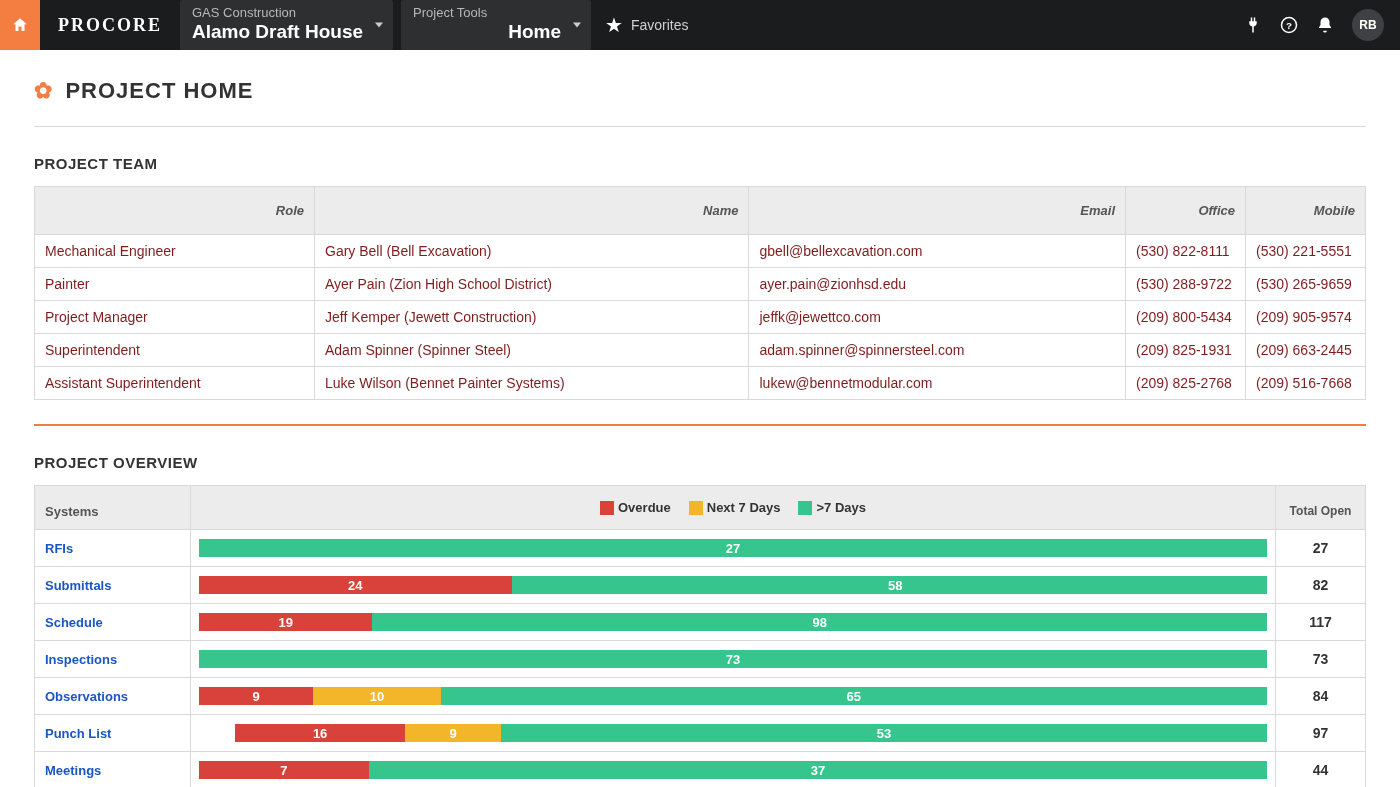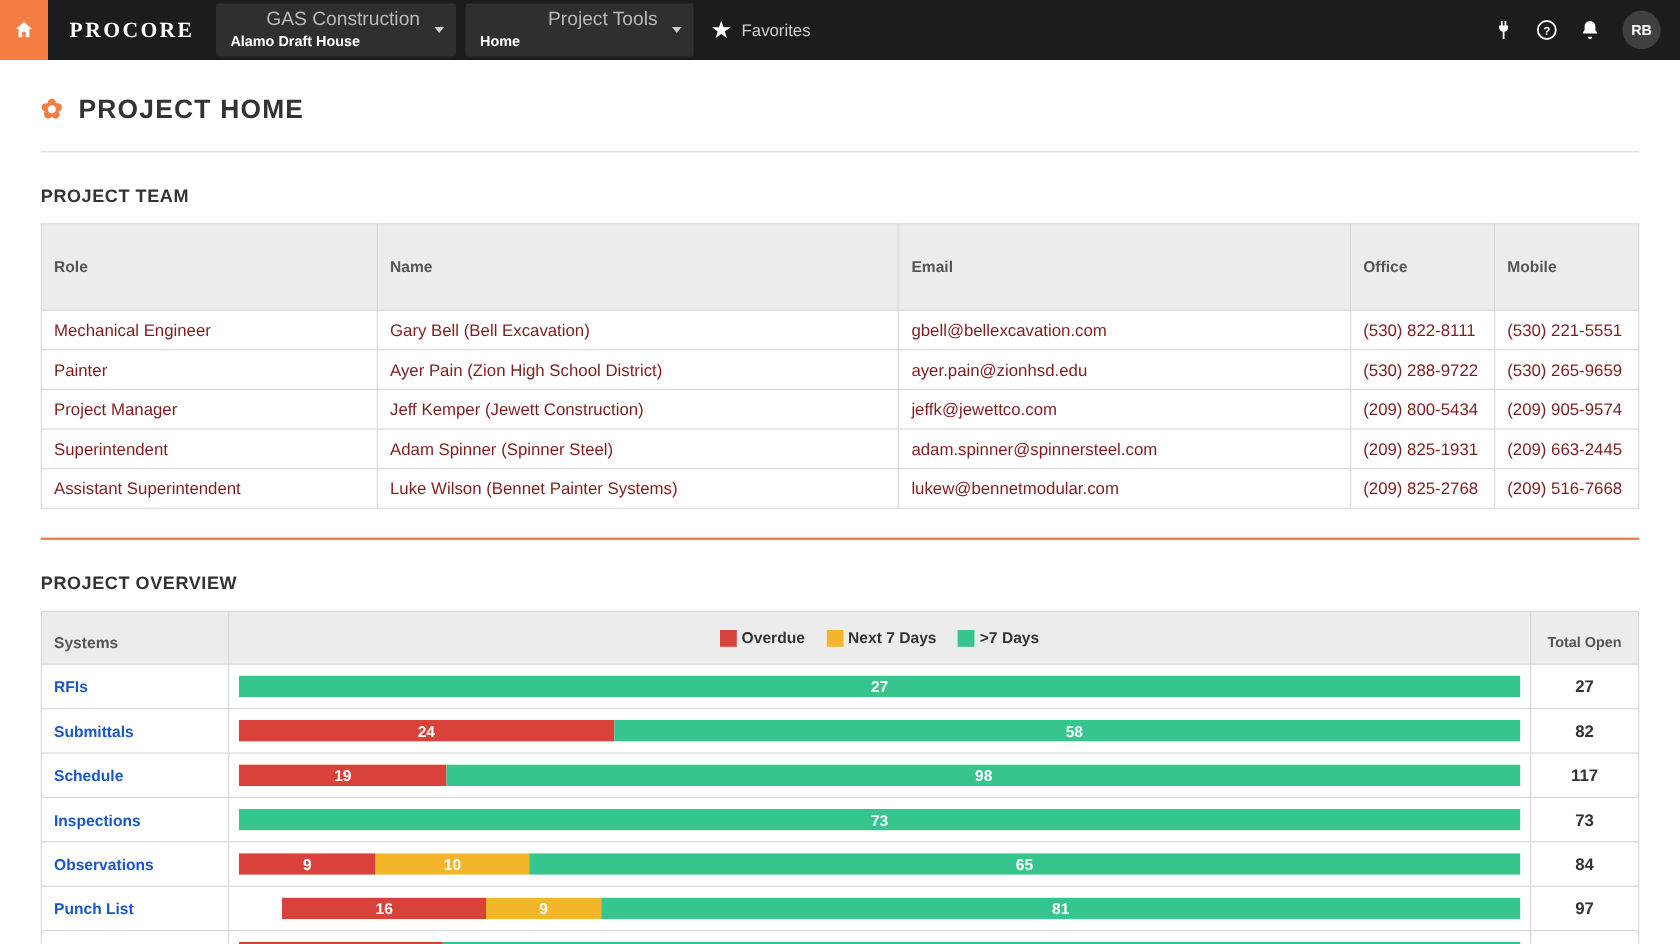--- a/index.html
+++ b/index.html
@@ -17,43 +17,43 @@
   }
   *{box-sizing:border-box;}
   body{margin:0;font-family:Arial,Helvetica,sans-serif;font-size:14px;color:var(--text);background:#fff;}
   
   
   .topnav{background:var(--dark);height:50px;display:flex;align-items:center;color:#fff;}
   .home-btn{background:var(--orange);width:40px;height:50px;display:flex;align-items:center;justify-content:center;cursor:pointer;}
   .home-btn svg{width:18px;height:18px;fill:#fff;}
   .brand{font-family:Liberation Serif, serif;font-weight:900;letter-spacing:2px;font-size:18px;padding:0 18px;white-space:nowrap;}
   .dd{background:var(--dark2);border-radius:2px;padding:6px 30px 6px 12px;margin-right:8px;position:relative;min-width:200px;cursor:pointer;}
-  .dd .sub{font-size:16px;color:#b8b8b8;line-height:1;text-align:right;}
-  .dd .main{font-size:12px;font-weight:bold;color:#fff;line-height:1.2;margin-top:2px;}
+  .dd .sub{font-size:13px;color:#b8b8b8;line-height:1;}
+  .dd .main{font-size:19px;font-weight:bold;color:#fff;line-height:1.2;margin-top:2px;text-align:right;}
   .dd::after{content:"";position:absolute;right:10px;top:50%;transform:translateY(-50%);border-left:4px solid transparent;border-right:4px solid transparent;border-top:5px solid #ccc;}
   .fav{display:flex;align-items:center;margin-left:6px;cursor:pointer;}
   .fav-star{font-size:20px;margin-right:8px;color:#fff;}
   .fav-lbl{font-size:14px;color:#d0d0d0;}
   .nav-spacer{flex:1;}
   .nav-right{display:flex;align-items:center;gap:18px;padding-right:16px;}
   .nav-icon{width:18px;height:18px;fill:#fff;cursor:pointer;}
   .avatar{width:32px;height:32px;border-radius:50%;background:#3f4043;display:flex;align-items:center;justify-content:center;font-size:12px;font-weight:bold;cursor:pointer;}
   
   
   .page{max-width:1380px;margin:0 auto;padding:28px 24px 40px;}
   .page-title{display:flex;align-items:center;gap:12px;font-size:22px;font-weight:800;letter-spacing:1px;margin-bottom:22px;}
   .page-title .gear{color:var(--orange);font-size:22px;}
   hr.page-div{border:none;border-top:1px solid var(--border);margin:0 0 28px;}
   hr.page-div.orange{border-top:2px solid var(--orange);margin:24px 0 28px;}
   
   .section-title{font-size:15px;font-weight:800;letter-spacing:0.5px;margin:0 0 14px;}
   
   
   table.team{width:100%;border-collapse:collapse;border:1px solid var(--border);}
-  table.team th{background:var(--header-bg);text-align:left;font-size:13px;font-weight:700;color:#555;padding:28px 10px;border:1px solid var(--border);}
+  table.team th{background:var(--header-bg);text-align:right;font-size:13px;font-weight:700;color:#555;padding:16px 10px;border:1px solid var(--border);font-style:italic;}
   table.team td{padding:8px 10px;border:1px solid var(--border);font-size:14px;color:#7f1d1d;}
   
   
   .ov-wrap{border:1px solid var(--border);}
   .ov-head{display:flex;background:var(--header-bg);border-bottom:1px solid var(--border);}
   .ov-head .col-label{width:156px;padding:18px 10px 10px;font-size:13px;font-weight:700;color:#555;border-right:1px solid var(--border);}
   .ov-head .col-legend{flex:1;display:flex;align-items:center;justify-content:center;gap:18px;padding:10px;}
   .ov-head .col-total{width:90px;padding:18px 6px 10px;font-size:12px;font-weight:700;color:#555;text-align:center;border-left:1px solid var(--border);}
   .legend-item{display:flex;align-items:center;font-size:13px;font-weight:700;color:#333;}
   .legend-item .sw{width:14px;height:14px;margin-right:4px;}
@@ -235,21 +235,21 @@
             </div>
           </div>
           <div class="col-total">84</div>
         </div>
         <div class="ov-row">
           <div class="col-label"><a href="#">Punch List</a></div>
           <div class="col-bar">
             <div class="bar">
               <div class="seg red" style="width: 16.4948%; margin-left: 36px;">16</div>
               <div class="seg amber" style="width: 9.27835%;">9</div>
-              <div class="seg green" style="width: 74.2268%;">81</div>
+              <div class="seg green" style="width: 74.2268%;">53</div>
             </div>
           </div>
           <div class="col-total">97</div>
         </div>
         <div class="ov-row">
           <div class="col-label"><a href="#">Meetings</a></div>
           <div class="col-bar">
             <div class="bar">
               <div class="seg red" style="width: 15.9091%;">7</div>
               <div class="seg green" style="width: 84.0909%;">37</div>

